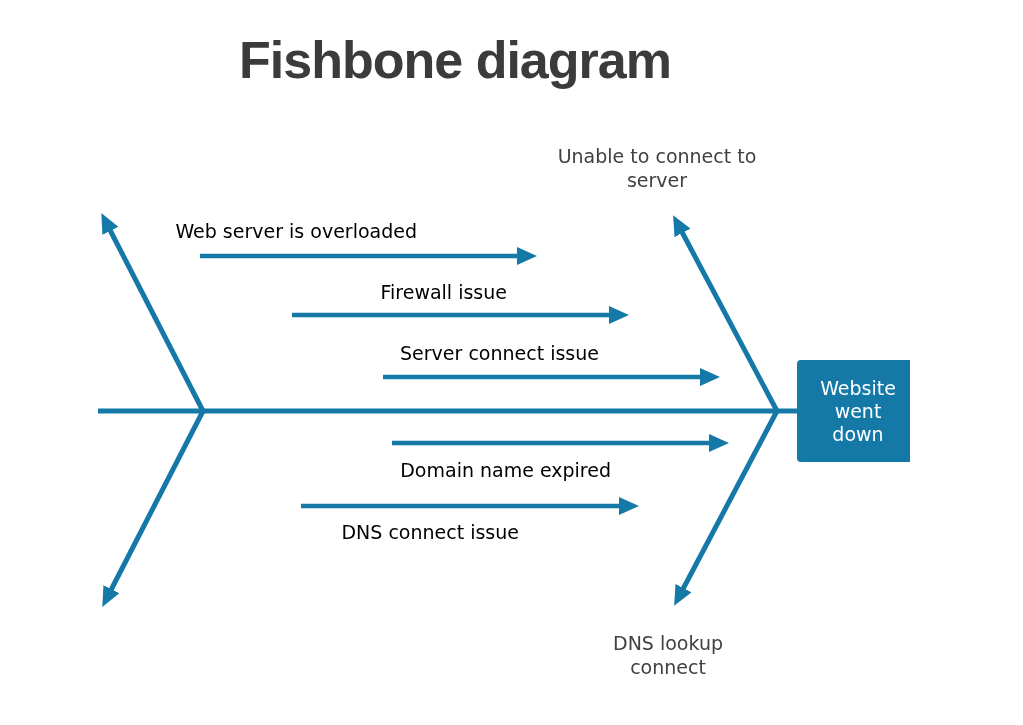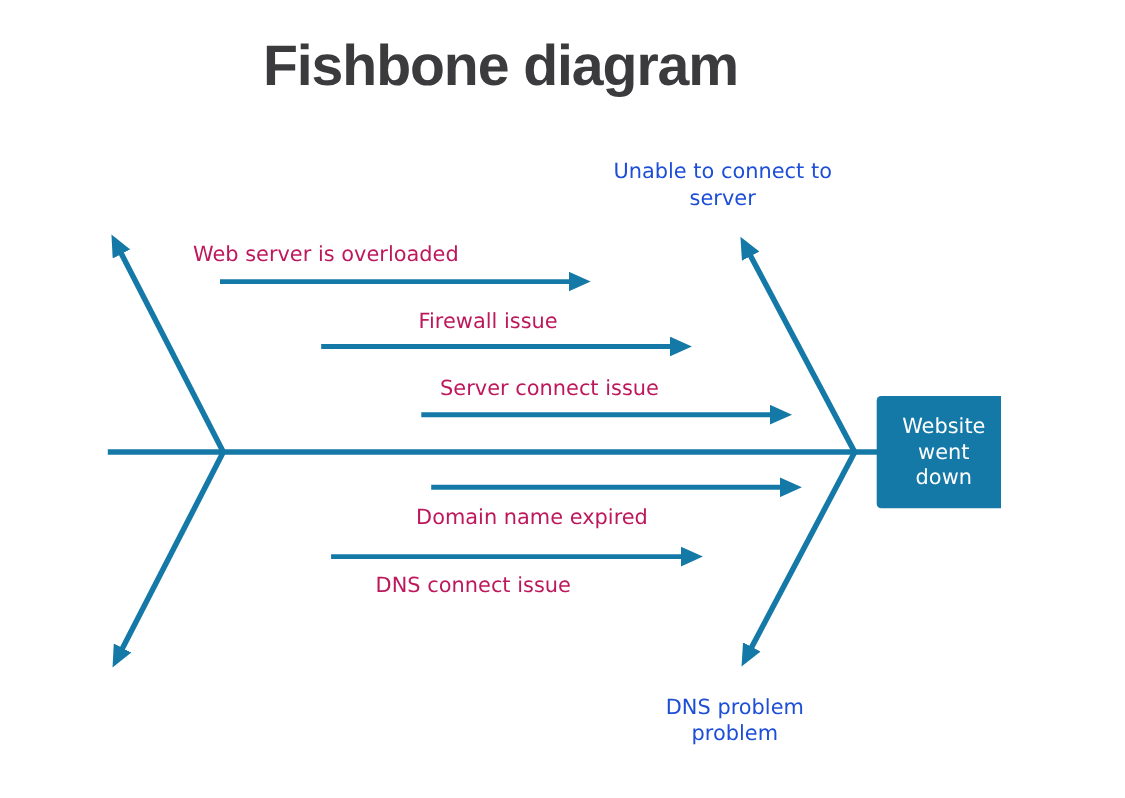--- a/index.html
+++ b/index.html
@@ -28,28 +28,28 @@
     color: #3B3B3D;
   }
   svg.skeleton {
     position: absolute;
     top: 0;
     left: 0;
   }
   .cause-label {
     position: absolute;
     font-size: 19px;
-    color: #be185d;
+    color: #000000;
     white-space: nowrap;
     line-height: 24px;
   }
   .end-label {
     position: absolute;
     font-size: 19px;
-    color: #1d4ed8;
+    color: #404040;
     text-align: center;
     line-height: 24px;
   }
   .effect-box {
     position: absolute;
     left: 797px;
     top: 360px;
     width: 122px;
     height: 102px;
     background: #1579A7;
@@ -90,29 +90,29 @@
     <line x1="200" y1="256" x2="518" y2="256" stroke="#1579A7" stroke-width="4.5" marker-end="url(#ah)"></line>
     <line x1="292" y1="315" x2="610" y2="315" stroke="#1579A7" stroke-width="4.5" marker-end="url(#ah)"></line>
     <line x1="383" y1="377" x2="701" y2="377" stroke="#1579A7" stroke-width="4.5" marker-end="url(#ah)"></line>
 
     <line x1="392" y1="443" x2="710" y2="443" stroke="#1579A7" stroke-width="4.5" marker-end="url(#ah)"></line>
     <line x1="301" y1="506" x2="620" y2="506" stroke="#1579A7" stroke-width="4.5" marker-end="url(#ah)"></line>
   </svg>
 
   <div class="end-label" style="left:547px; top:144px; width:220px;">Unable to connect to server</div>
 
-  <div class="end-label" style="left:603px; top:631px; width:130px;">DNS problem problem</div>
+  <div class="end-label" style="left:603px; top:631px; width:130px;">DNS lookup connect</div>
 
   <div class="cause-label" style="right:493px; top:219px;">Web server is overloaded</div>
 
   <div class="cause-label" style="right:403px; top:280px;text-align:center;">Firewall issue</div>
 
   <div class="cause-label" style="right:311px; top:341px;">Server connect issue</div>
 
-  <div class="cause-label" style="right:321px; top:458px;">Domain name expired</div>
+  <div class="cause-label" style="right:299px; top:458px;">Domain name expired</div>
 
   <div class="cause-label" style="right:391px; top:520px;">DNS connect issue</div>
 
   <div class="effect-box">
     <span>Website went down</span>
   </div>
 
 </div>
 
 </body></html>

